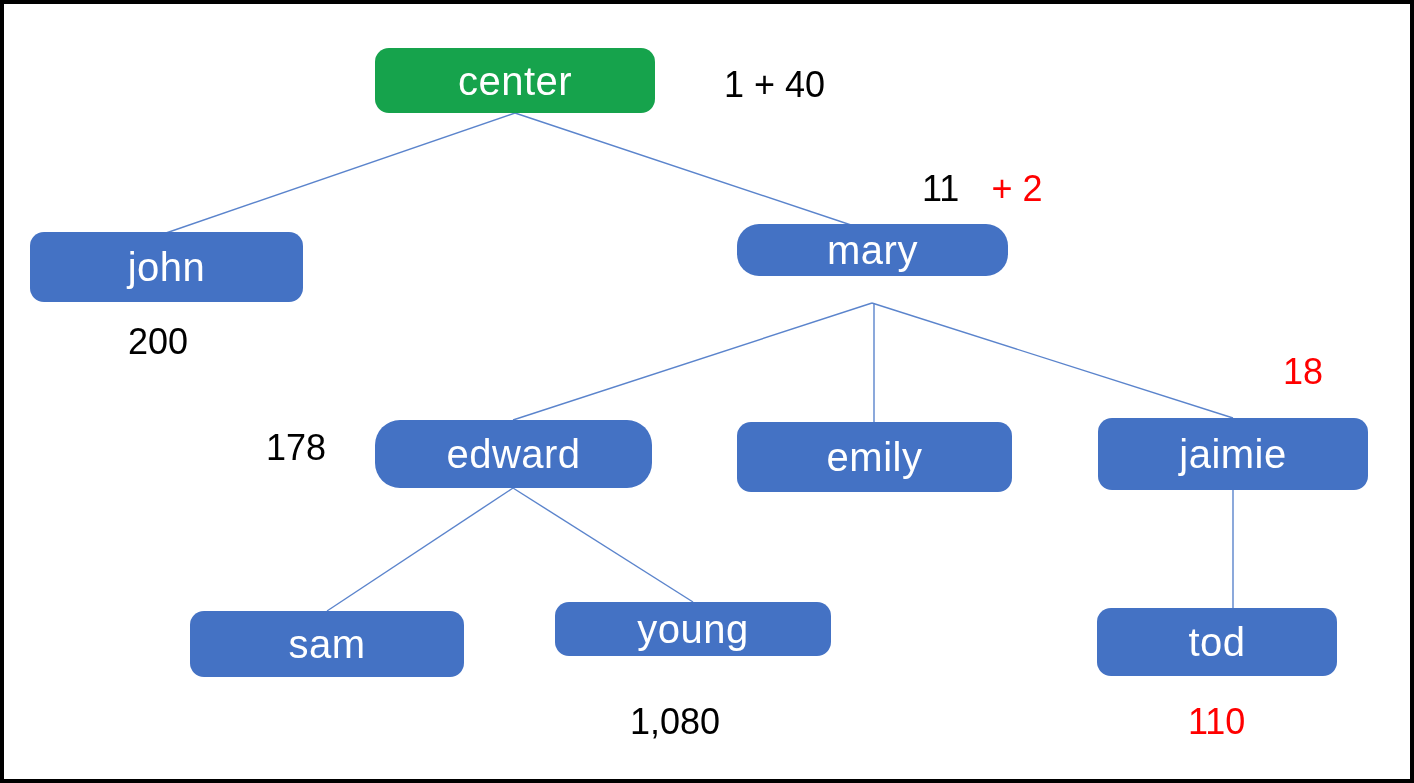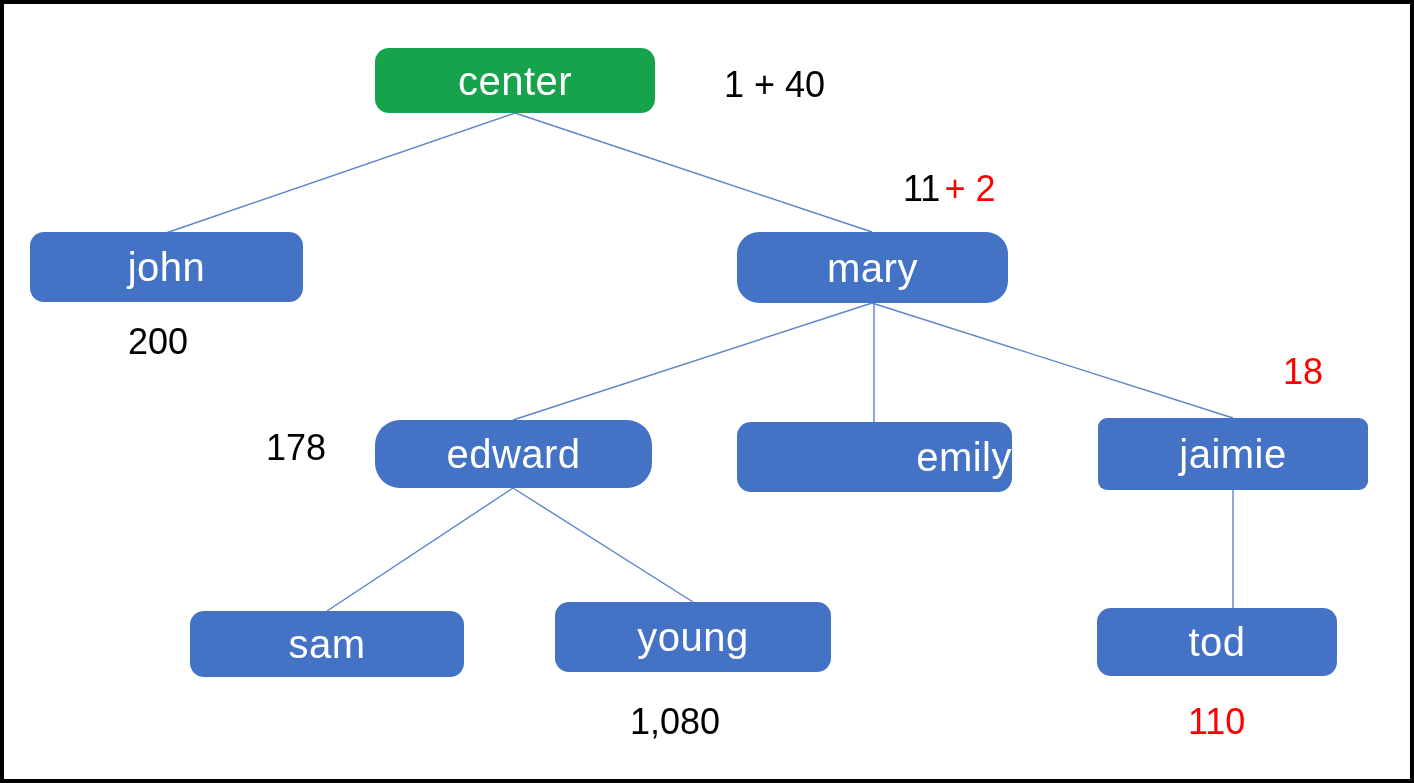--- a/index.html
+++ b/index.html
@@ -47,31 +47,32 @@
     color: #000000;
     font-size: 36px;
     line-height: 1;
     white-space: nowrap;
   }
   .ann .red, .ann.red {
     color: #ff0000;
   }
   .ann-row {
     display: flex;
-    gap: 4px;
+    gap: 32px;
+    margin-left: 19px;
   }
   
   #n-center { left: 371px; top: 44px;  width: 280px; height: 65px; }
   #n-john   { left: 26px;  top: 228px; width: 273px; height: 70px; }
-  #n-mary   { left: 733px; top: 228px; width: 271px; height: 71px; border-radius: 22px; }
+  #n-mary   { left: 733px; top: 220px; width: 271px; height: 52px; border-radius: 22px; }
   #n-edward { left: 371px; top: 416px; width: 277px; height: 68px; border-radius: 25px; }
-  #n-emily  { left: 733px; top: 418px; width: 275px; height: 70px; justify-content: flex-end; }
-  #n-jaimie { left: 1094px;top: 414px; width: 270px; height: 72px; border-radius: 9px; }
+  #n-emily  { left: 733px; top: 418px; width: 275px; height: 70px; }
+  #n-jaimie { left: 1094px;top: 414px; width: 270px; height: 72px; }
   #n-sam    { left: 186px; top: 607px; width: 274px; height: 66px; }
-  #n-young  { left: 551px; top: 598px; width: 276px; height: 70px; }
+  #n-young  { left: 551px; top: 598px; width: 276px; height: 54px; }
   #n-tod    { left: 1093px;top: 604px; width: 240px; height: 68px; }
   
   #a-center { left: 688px;  top: 63px; margin-left: 32px;  }
   #a-mary   { left: 899px;  top: 167px; }
   #a-john   { left: 124px;  top: 320px; }
   #a-edward { left: 262px;  top: 426px; }
   #a-jaimie { left: 1279px; top: 350px; text-align: center; }
   #a-young  { left: 626px;  top: 700px; text-align: center; }
   #a-tod    { left: 1184px; top: 700px; }
 </style>

